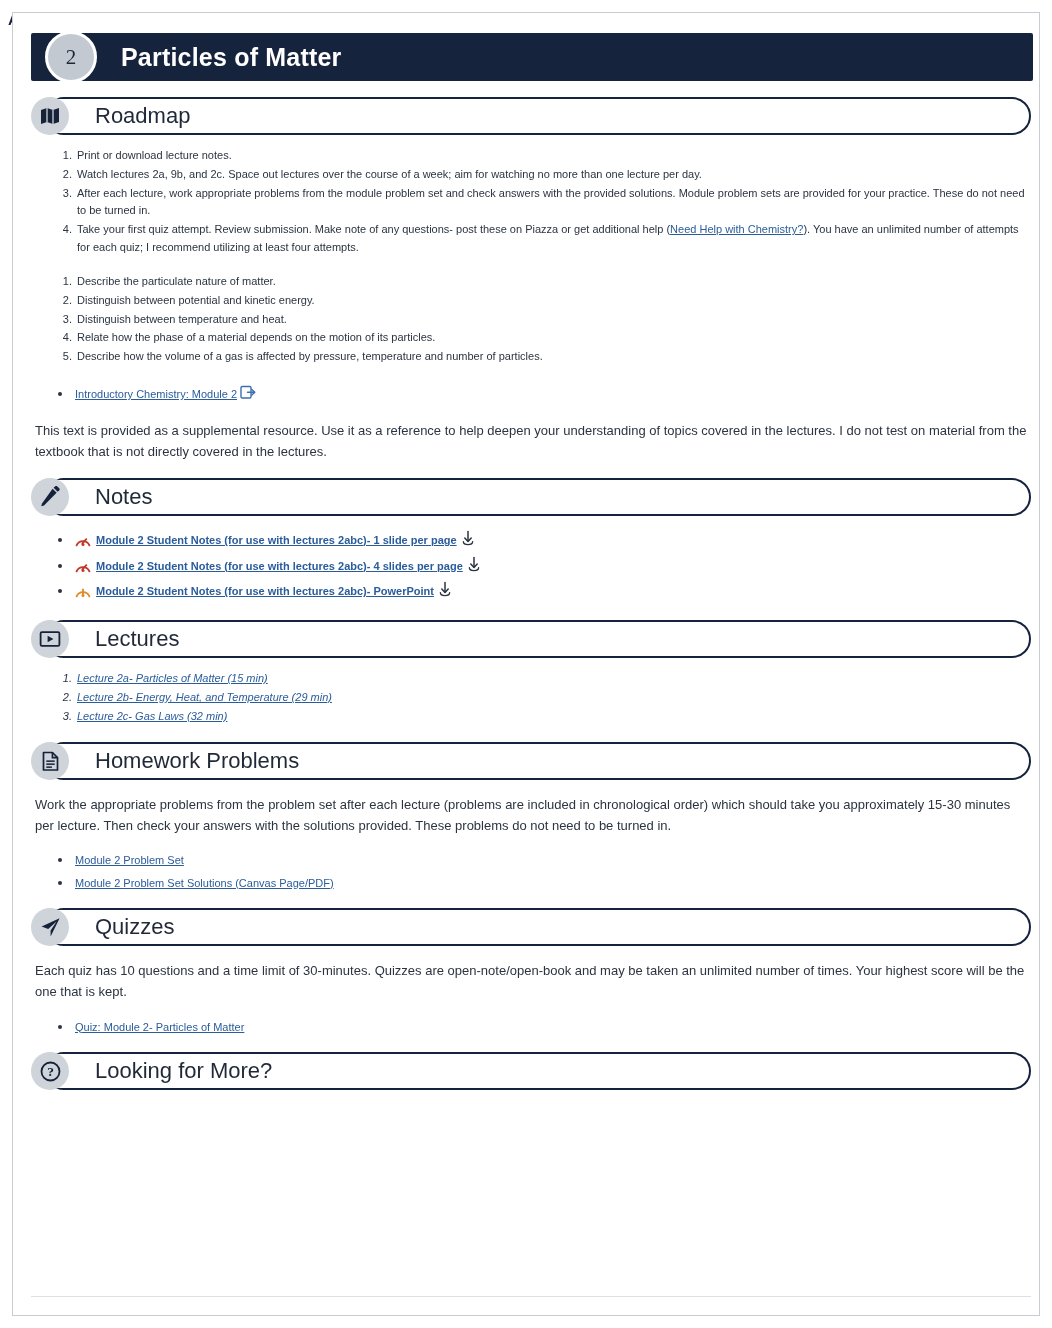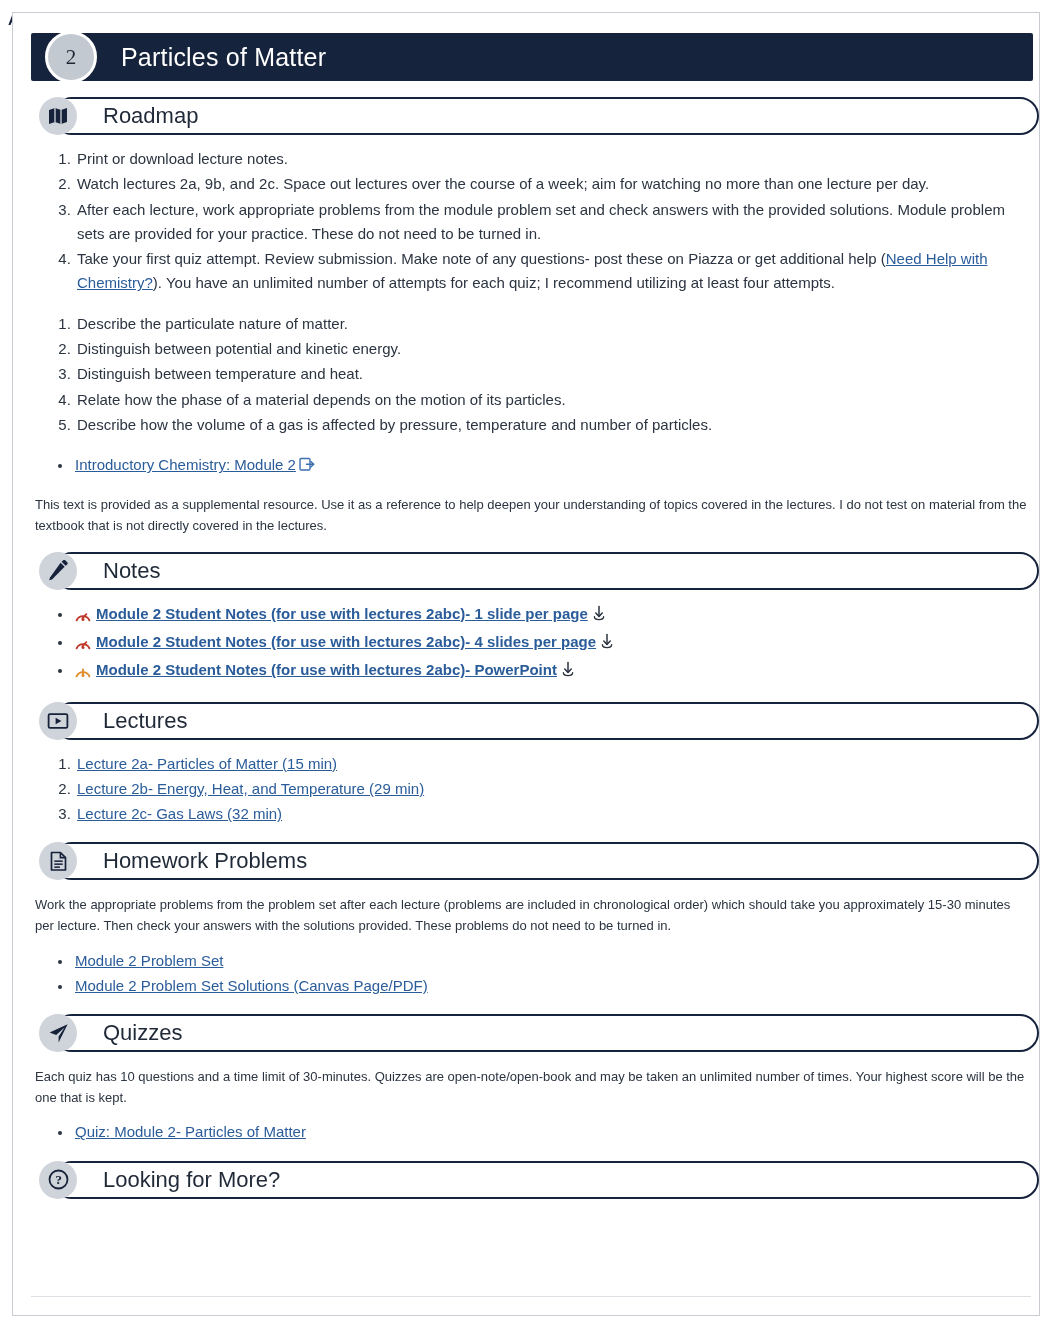--- a/index.html
+++ b/index.html
@@ -53,29 +53,29 @@
     font-size: 21px;
     color: #1d2733;
     font-family: "Liberation Serif", serif;
   }
   .module-title{
     margin-left: 90px;
     color: #ffffff;
     font-size: 25px;
     letter-spacing: .2px;
     font-family: "Liberation Sans", sans-serif;
-    font-weight: 400;
+    font-weight: 700;
   }
 
   
   .section{ margin-top: 16px; position: relative; }
   .sec-head{
     position: relative;
     height: 38px;
-    margin-left: 22px;
+    margin-left: 14px;
     width: 986px;
   }
   .sec-pill{
     position: absolute;
     left: 0; top: 0; right: 0; bottom: 0;
     border: 2px solid #16233c;
     border-radius: 19px;
     background: transparent;
   }
   .sec-badge{
@@ -112,21 +112,21 @@
 
   
   .body-text{
     font-size: 13px;
     color: #2b3440;
     line-height: 1.62;
     margin: 14px 0 0 4px;
     max-width: 995px;
   }
   ol.content-list, ul.content-list{
-    font-size: 15px;
+    font-size: 11px;
     color: #2b3440;
     line-height: 1.62;
     margin: 12px 0 0 0;
     padding-left: 44px;
     max-width: 1000px;
   }
   ol.content-list li, ul.content-list li{ margin: 0 0 1px 0; padding-left: 2px; }
   ul.content-list{ padding-left: 42px; list-style: disc; }
   ul.content-list li::marker{ font-size: 14px; }
 
@@ -135,21 +135,21 @@
     text-decoration: underline;
   }
   .inline-icon{ display:inline-block; vertical-align:-2px; margin-left:3px; }
 
   
   .file-ico{ display:inline-block; vertical-align:-3px; margin-right:5px; }
 
   .notes-list{ list-style: disc; font-weight: bold; }
   .notes-list li{ margin-bottom: 3px; }
 
-  .lect-list li{ margin-bottom: 1px; }
+  .lect-list li{ margin-bottom: 1px; font-style: italic; }
 
   .hr-bottom{
     position:absolute;
     left: 18px; bottom: 18px;
     width: 1000px; height:1px;
     background:#dcdfe3;
   }
 </style>
 </head>
 <body>

